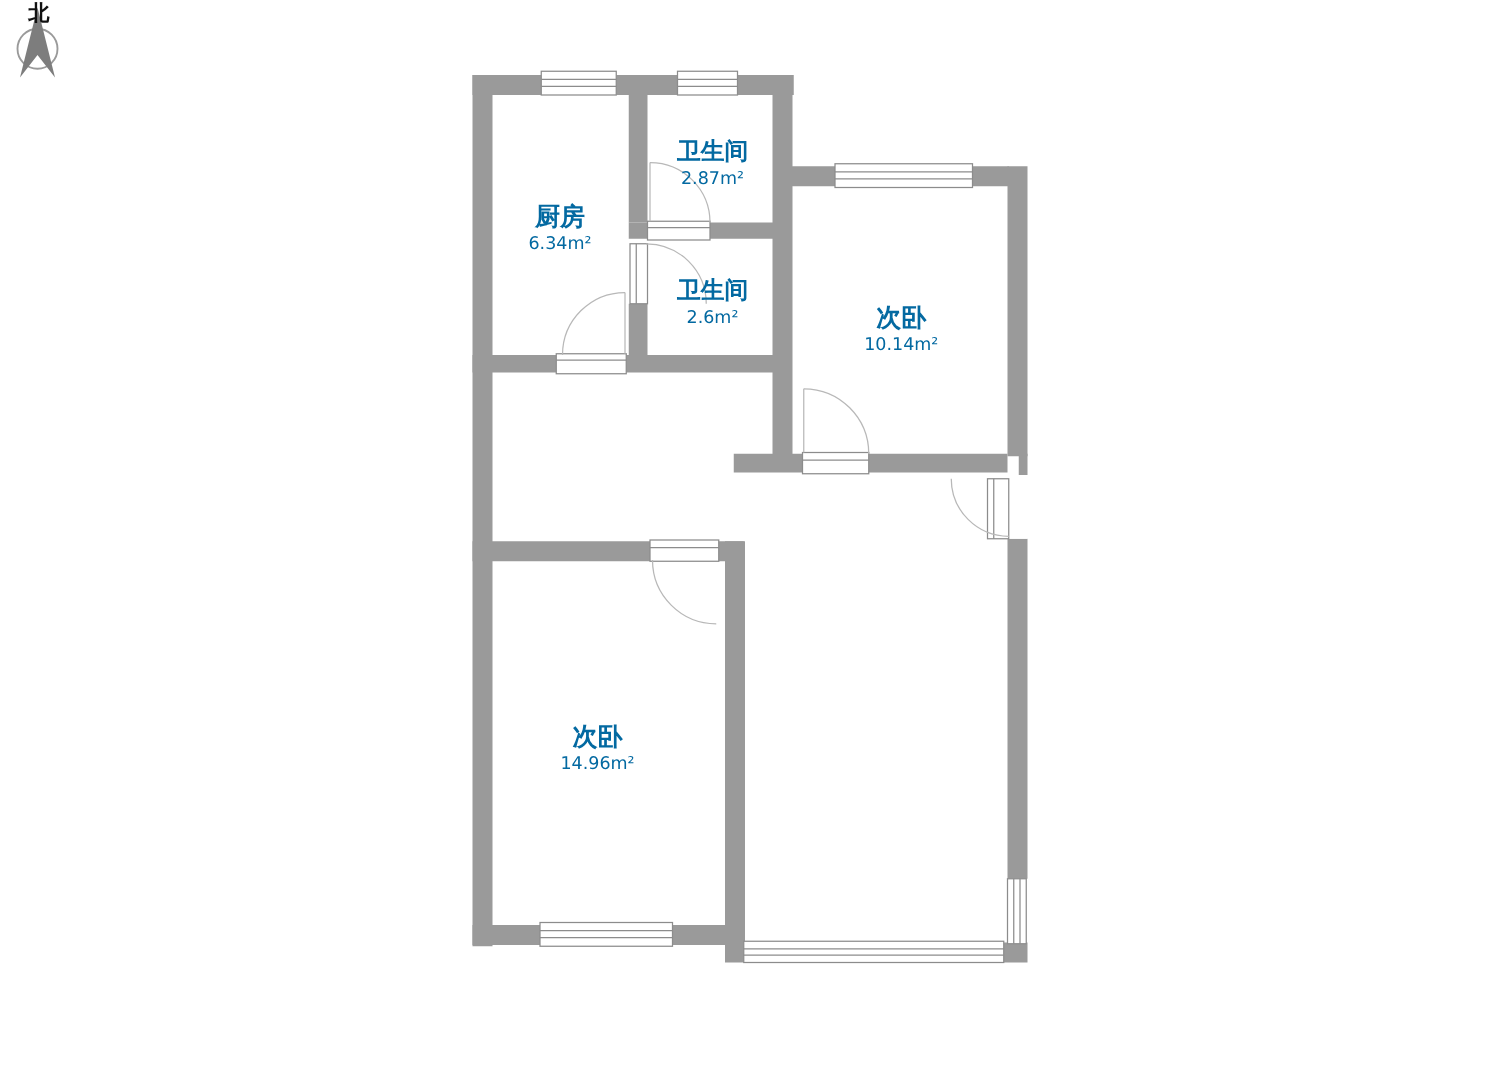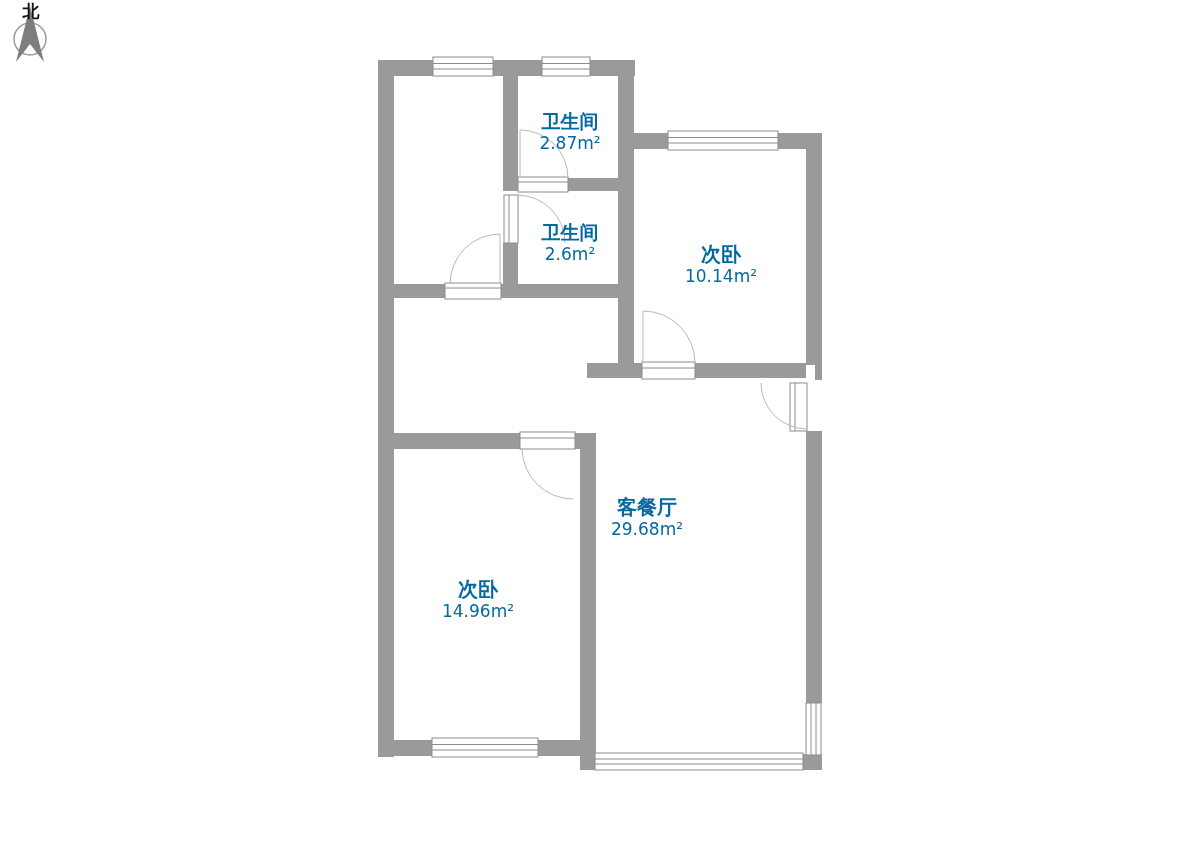--- a/index.html
+++ b/index.html
@@ -5,21 +5,21 @@
   html,body{margin:0;padding:0;background:#ffffff;}
   .stage{
     position:relative;width:1200px;height:860px;background:#ffffff;overflow:hidden;
     font-family:"DejaVu Sans","Liberation Sans",sans-serif;
   }
   .plan-svg{position:absolute;left:0;top:0;}
   .room-label{
     position:absolute;text-align:center;color:#0369a1;pointer-events:none;
   }
   .room-label .rname{font-weight:bold;font-size:20px;line-height:23px;}
-  .room-label .rarea{font-weight:normal;font-size:17px;line-height:21px;}
+  .room-label .rarea{font-weight:normal;font-size:14px;line-height:21px;}
   .room-label.small .rname{font-size:19px;}
   .compass-label{
     position:absolute;left:10px;top:2px;width:42px;text-align:center;
     font-weight:bold;font-size:17px;color:#111;line-height:19px;
   }
 </style>
 </head>
 <body>
 
 <div class="stage">
@@ -122,39 +122,39 @@
     </g>
 
     <g>
       <circle cx="30" cy="39" r="16" fill="none" stroke="#9a9a9a" stroke-width="1.5"></circle>
       <polygon points="30,6 44,62 30,44 16,62" fill="#7d7d7d"></polygon>
     </g>
   </svg>
 
   <div class="compass-label">北</div>
 
+  <div class="room-label" style="left:398px;top:162px;width:100px;">
+    <div class="rname">厨房</div>
+    <div class="rarea">6.34m²</div>
+  </div>
 
   <div class="room-label small" style="left:520px;top:110px;width:100px;">
     <div class="rname">卫生间</div>
     <div class="rarea">2.87m²</div>
   </div>
 
   <div class="room-label small" style="left:520px;top:221px;width:100px;">
     <div class="rname">卫生间</div>
     <div class="rarea">2.6m²</div>
   </div>
 
   <div class="room-label" style="left:671px;top:243px;width:100px;">
     <div class="rname">次卧</div>
     <div class="rarea">10.14m²</div>
   </div>
 
-  <div class="room-label" style="left:597px;top:496px;width:100px;">
-    <div class="rname">客餐厅</div>
-    <div class="rarea">29.68m²</div>
-  </div>
 
   <div class="room-label" style="left:428px;top:578px;width:100px;">
     <div class="rname">次卧</div>
     <div class="rarea">14.96m²</div>
   </div>
 
 </div>
 
 </body></html>

